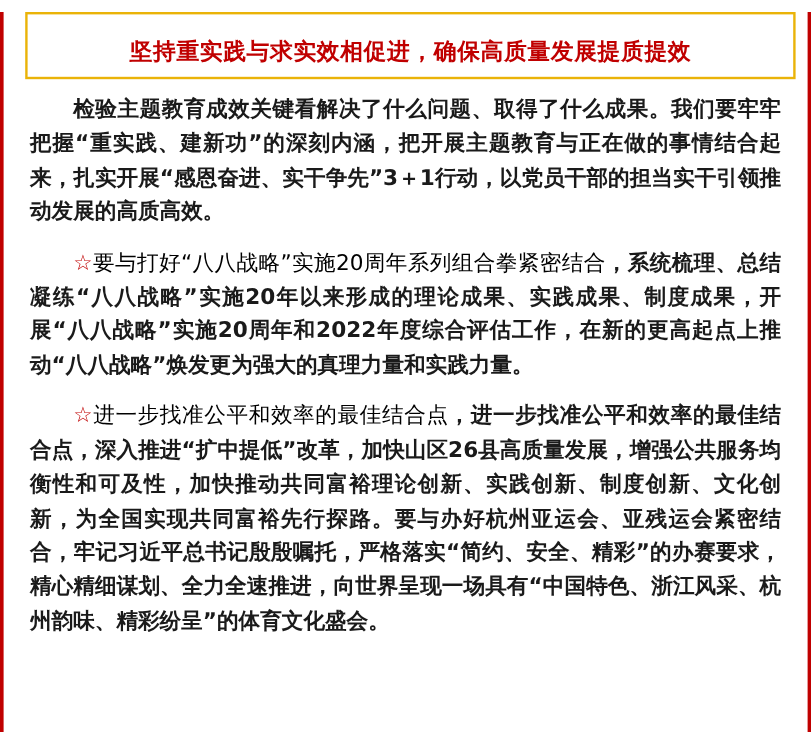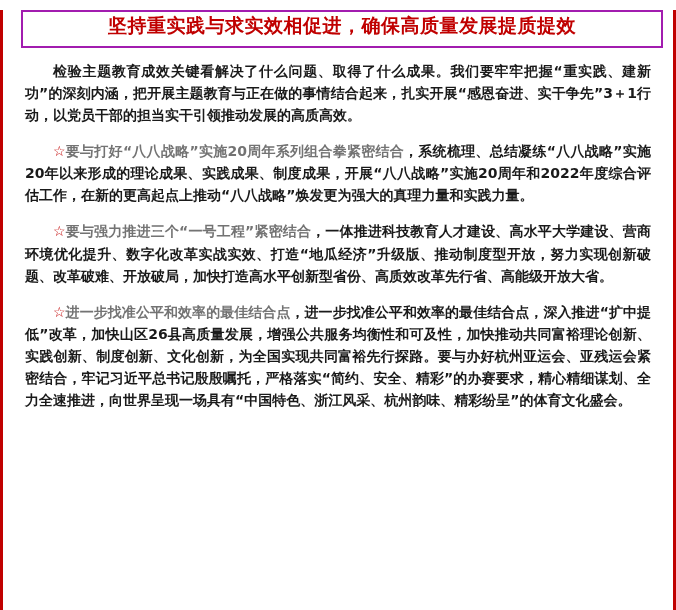--- a/index.html
+++ b/index.html
@@ -17,69 +17,68 @@
     position: relative;
     width: 676px;
     height: 610px;
     box-sizing: border-box;
     border-left: 3px solid #c00000;
     border-right: 3px solid #c00000;
     background: #ffffff;
   }
   .title-box {
     margin: 10px 10px 0 18px;
-    border: 2px solid #a21caf;
-    padding: 2px 4px 9px 4px;
+    border: 2px solid #eab308;
+    padding: 20px 4px 9px 4px;
     text-align: center;
   }
   .title-text {
     color: #c00000;
     font-size: 19px;
     font-weight: bold;
     line-height: 1.2;
     letter-spacing: 0.5px;
   }
   .body-wrap {
     padding: 12px 22px 0 22px;
   }
   p.para {
     margin: 0 0 14px 0;
-    font-size: 14px;
+    font-size: 18px;
     line-height: 1.58;
     color: #1a1a1a;
     text-align: justify;
     text-justify: inter-ideograph;
     text-indent: 2em;
     font-weight: 600;
   }
   p.para.last {
     margin-bottom: 0;
   }
   .star {
     color: #c00000;
     font-weight: bold;
   }
   .red-lead {
-    color: #737373;
-    font-weight: bold;
+    color: #000000;
+    font-weight: normal;
   }
 </style>
 </head>
 <body>
 
 <div class="page">
 
   <div class="title-box">
     <div class="title-text">坚持重实践与求实效相促进，确保高质量发展提质提效</div>
   </div>
 
   <div class="body-wrap">
 
     <p class="para"><span class="star"></span><span class="red-lead"></span><span>检验主题教育成效关键看解决了什么问题、取得了什么成果。我们要牢牢把握“重实践、建新功”的深刻内涵，把开展主题教育与正在做的事情结合起来，扎实开展“感恩奋进、实干争先”3＋1行动，以党员干部的担当实干引领推动发展的高质高效。</span></p>
 
     <p class="para"><span class="star">☆</span><span class="red-lead">要与打好“八八战略”实施20周年系列组合拳紧密结合</span><span>，系统梳理、总结凝练“八八战略”实施20年以来形成的理论成果、实践成果、制度成果，开展“八八战略”实施20周年和2022年度综合评估工作，在新的更高起点上推动“八八战略”焕发更为强大的真理力量和实践力量。</span></p>
 
-    <p class="para"><span class="star">☆</span><span class="red-lead">要与强力推进三个“一号工程”紧密结合</span><span>，一体推进科技教育人才建设、高水平大学建设、营商环境优化提升、数字化改革实战实效、打造“地瓜经济”升级版、推动制度型开放，努力实现创新破题、改革破难、开放破局，加快打造高水平创新型省份、高质效改革先行省、高能级开放大省。</span></p>
 
     <p class="para last"><span class="star">☆</span><span class="red-lead">进一步找准公平和效率的最佳结合点</span><span>，进一步找准公平和效率的最佳结合点，深入推进“扩中提低”改革，加快山区26县高质量发展，增强公共服务均衡性和可及性，加快推动共同富裕理论创新、实践创新、制度创新、文化创新，为全国实现共同富裕先行探路。要与办好杭州亚运会、亚残运会紧密结合，牢记习近平总书记殷殷嘱托，严格落实“简约、安全、精彩”的办赛要求，精心精细谋划、全力全速推进，向世界呈现一场具有“中国特色、浙江风采、杭州韵味、精彩纷呈”的体育文化盛会。</span></p>
 
   </div>
 </div>
 
 </body></html>

